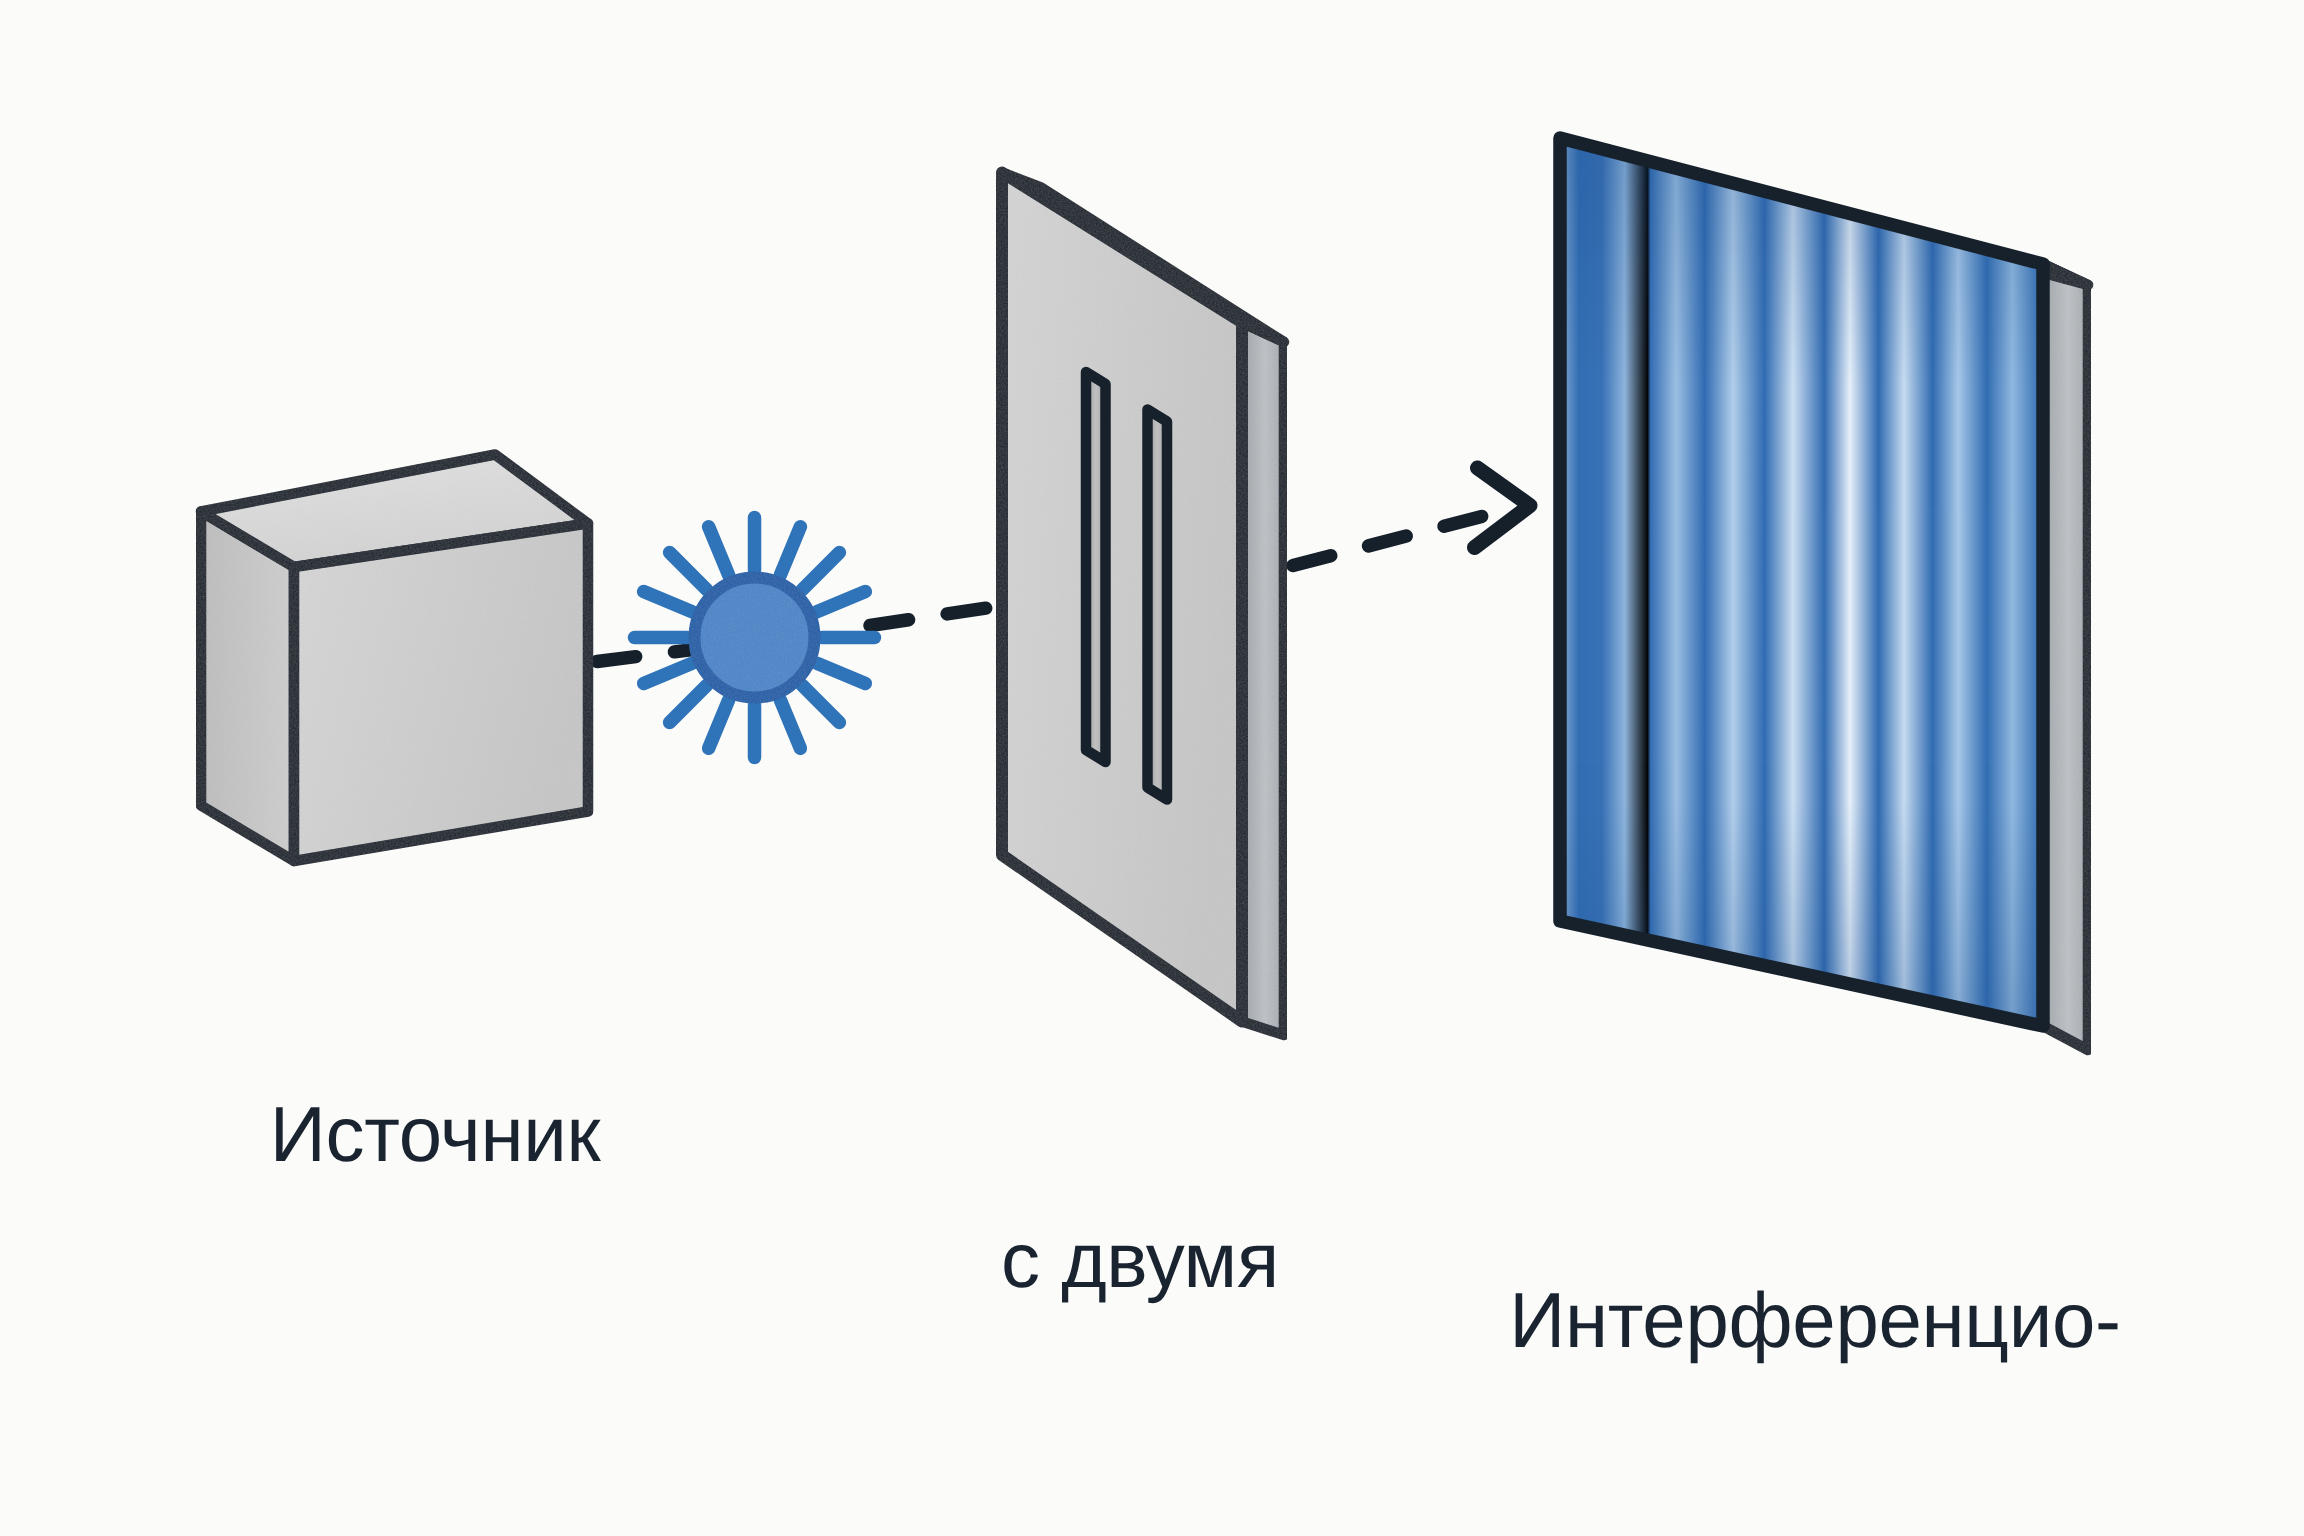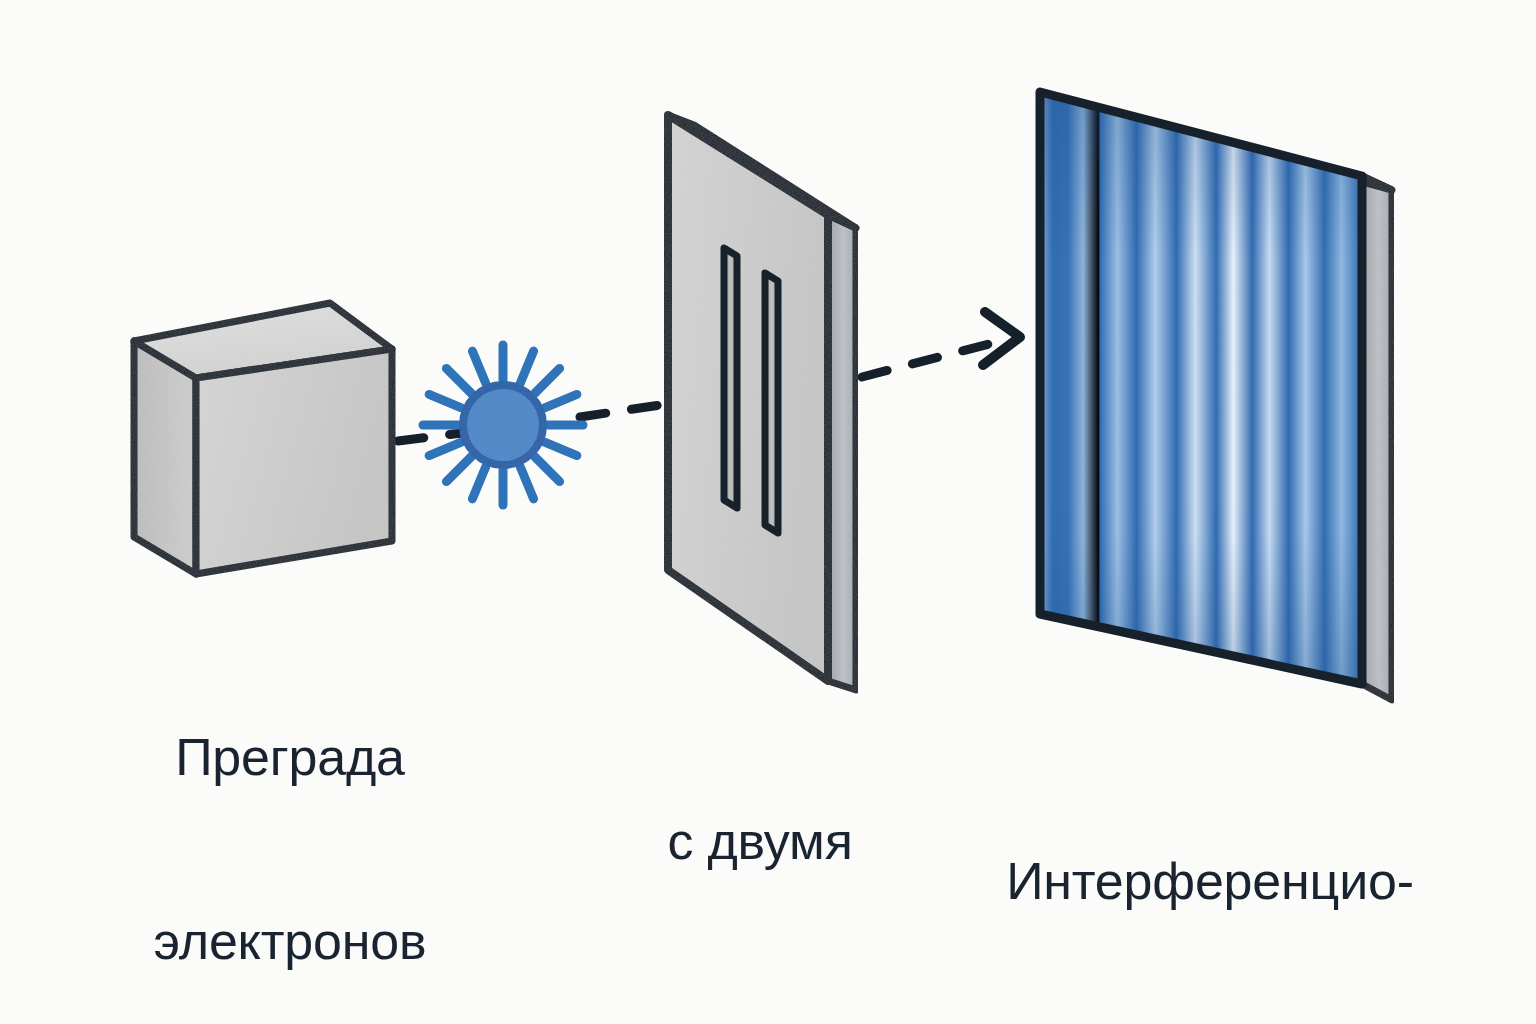--- a/index.html
+++ b/index.html
@@ -188,22 +188,21 @@
       <g clip-path="url(#screenClip)">
         <rect x="1030" y="80" width="380" height="630" fill="url(#fringes)"></rect>
         <rect x="1030" y="80" width="380" height="630" fill="url(#vShade)"></rect>
         <rect x="1030" y="80" width="380" height="630" fill="#ffffff" opacity="0.01" filter="url(#speckle)"></rect>
       </g>
       <polygon points="1040,92 1362,176 1362,684 1040,614" fill="none" stroke="#17212c" stroke-width="9" stroke-linejoin="round"></polygon>
     </g>
   </svg>
 
   <div class="label" id="label-source">
-    <span class="label-line">Преграда</span>
-    <span class="label-line">электронов</span>
+    <span class="label-line">Источник</span>
   </div>
 
   <div class="label" id="label-barrier">
     <span class="label-line">с двумя</span>
     
   </div>
 
   <div class="label" id="label-screen">
     <span class="label-line">Интерференцио-</span>
     

